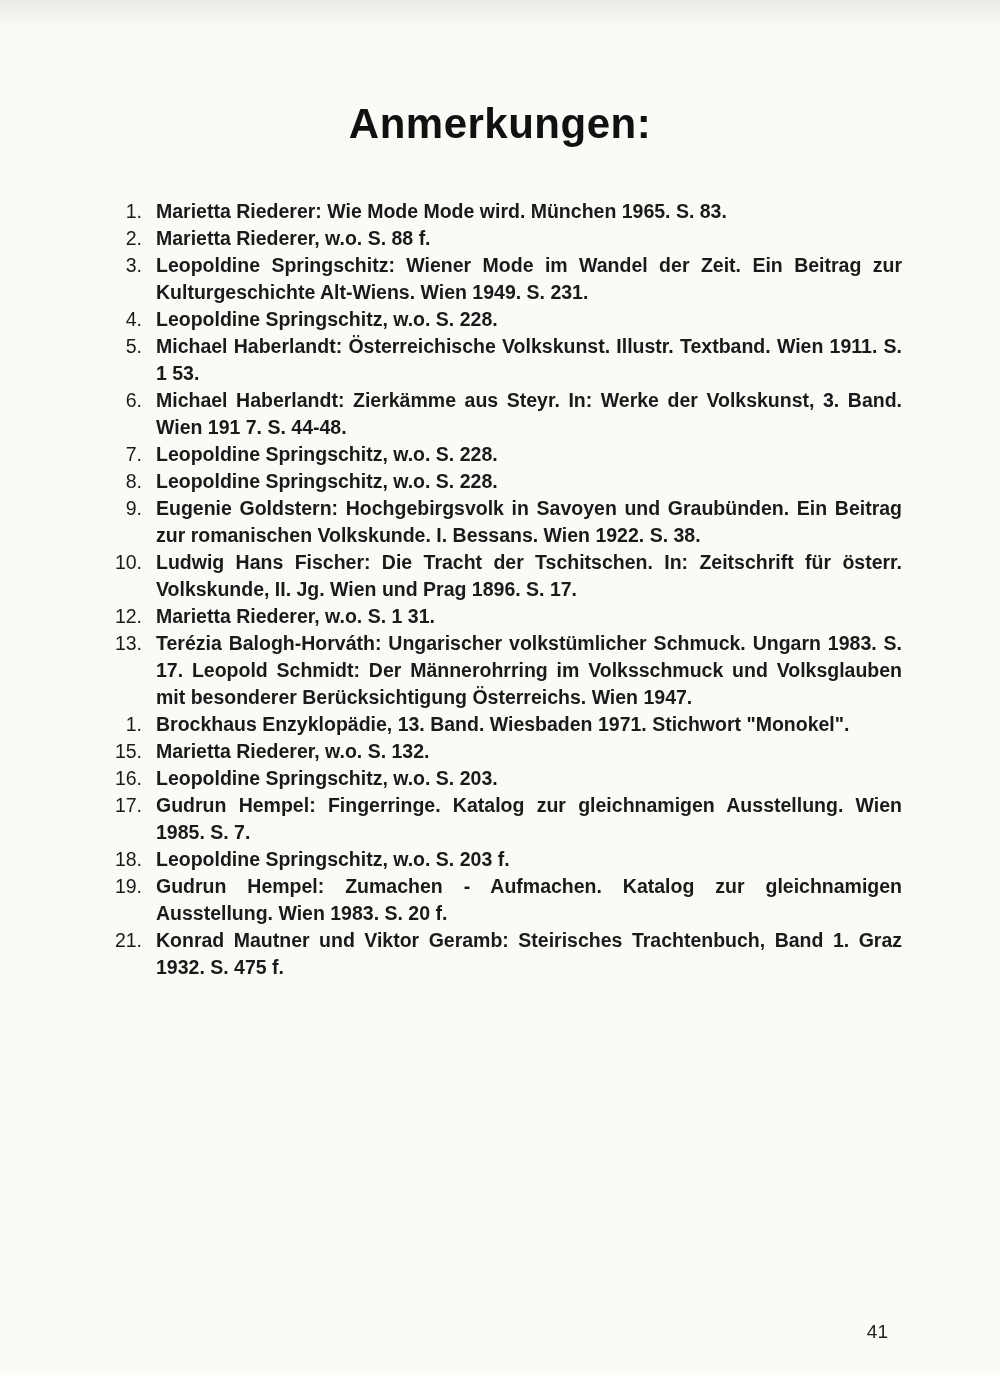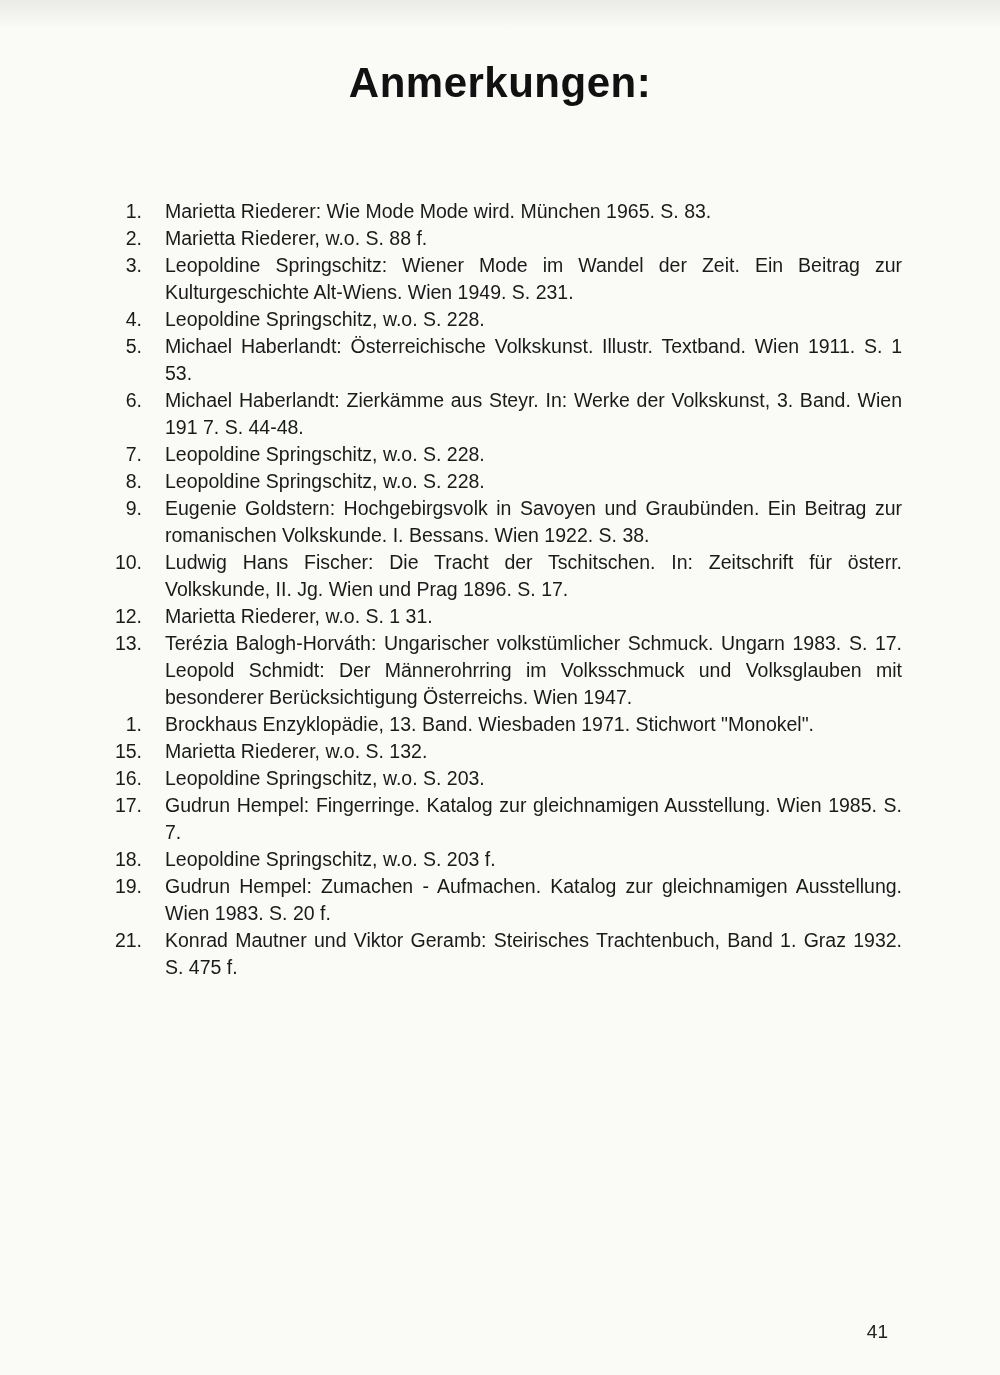--- a/index.html
+++ b/index.html
@@ -20,21 +20,21 @@
   }
   .scan-edge-top {
     position: absolute;
     top: 0; left: 0; right: 0;
     height: 28px;
     background: linear-gradient(#dddddb, rgba(250,250,247,0));
     opacity: .55;
   }
   .title {
     margin: 0;
-    padding-top: 59px;
+    padding-top: 100px;
     text-align: center;
     font-size: 42px;
     font-weight: bold;
     letter-spacing: 0.5px;
     color: #111;
   }
   .notes {
     position: absolute;
     top: 198px;
     left: 112px;
@@ -46,22 +46,23 @@
     line-height: 27px;
     color: #1a1a1a;
   }
   .num {
     flex: 0 0 30px;
     text-align: right;
     white-space: nowrap;
   }
   .txt {
     flex: 1;
-    margin-left: 23px;
+    margin-left: 14px;
     text-align: justify;
+    font-weight: bold;
   }
   .pagenum {
     position: absolute;
     right: 112px;
     bottom: 32px;
     font-size: 19px;
     color: #222;
     margin-top: 10px;
   }
 </style>

